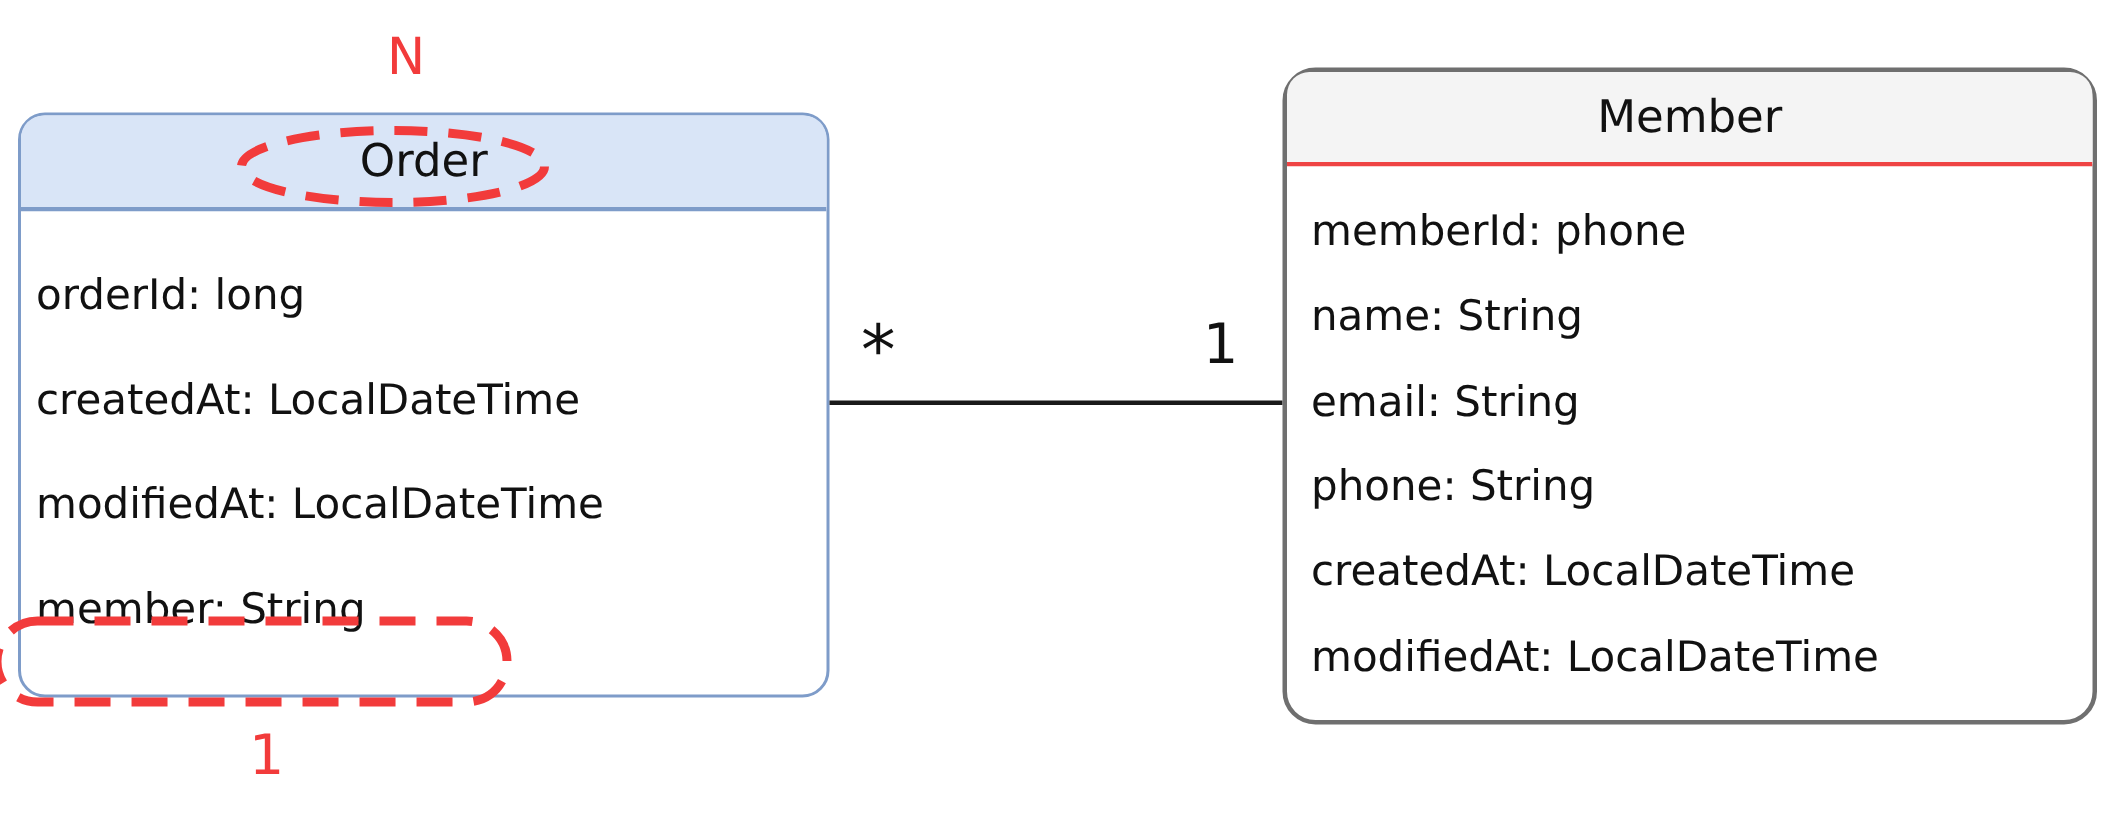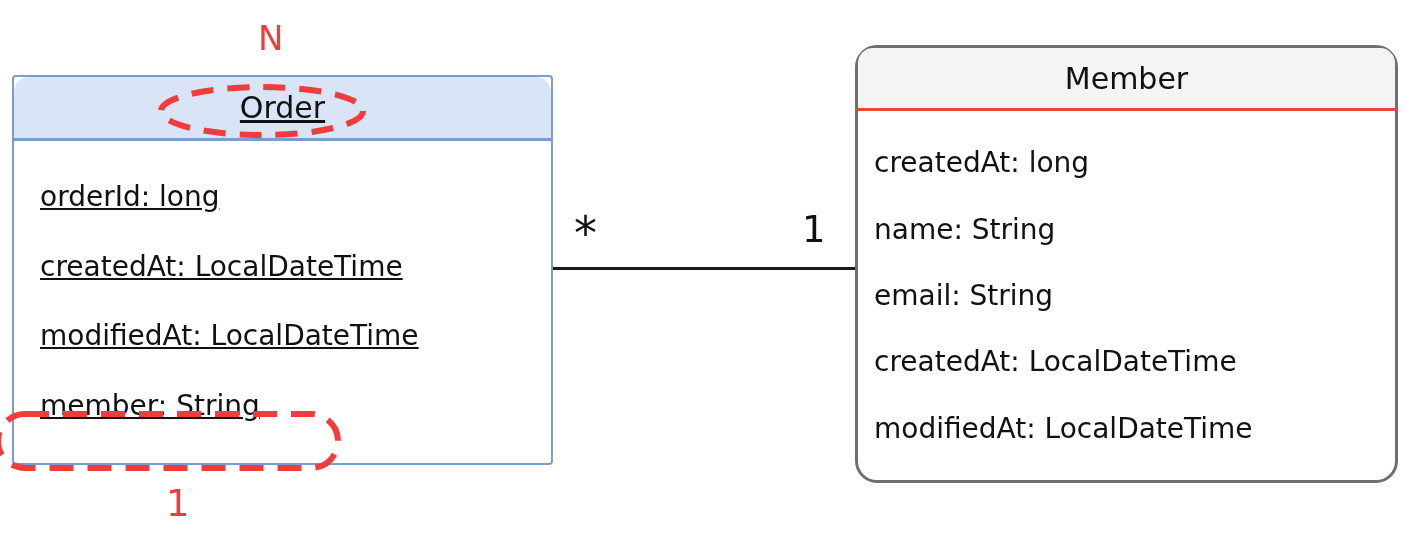--- a/index.html
+++ b/index.html
@@ -4,35 +4,35 @@
 <style>
   html,body{margin:0;padding:0;background:#ffffff;}
   .canvas{
     position:relative;width:1405px;height:543px;background:#ffffff;overflow:hidden;
     font-family:"DejaVu Sans","Liberation Sans",sans-serif;color:#111;
   }
   
   .uml-class{position:absolute;box-sizing:border-box;background:#ffffff;}
   .uml-class.order{
     left:12px;top:75px;width:541px;height:390px;
-    border:2px solid #7e9cc9;border-radius:4px;text-decoration:underline;
+    border:2px solid #7e9cc9;border-radius:18px;
   }
   .uml-class.member{
     left:855px;top:45px;width:543px;height:438px;
     border:3px solid #6f6f6f;border-radius:22px;
   }
   .uml-header{
     box-sizing:border-box;display:flex;align-items:center;justify-content:center;
     font-size:30px;font-weight:400;
     border-top-left-radius:15px;border-top-right-radius:15px;
   }
   .order .uml-header{height:64px;background:#d9e5f7;border-bottom:3px solid #7e9cc9;}
   .member .uml-header{height:63px;background:#f4f4f4;border-bottom:3px solid #ef4444;}
   .uml-body{display:flex;flex-direction:column;justify-content:space-evenly;box-sizing:border-box;}
-  .order .uml-body{height:321px;padding-left:26px;}
+  .order .uml-body{height:321px;padding-left:10px;}
   .member .uml-body{height:370px;padding-left:16px;}
   .uml-field{font-size:28px;line-height:1;white-space:nowrap;}
   
   .rel-line{position:absolute;left:553px;top:267px;width:302px;height:3px;background:#1a1a1a;}
   .mult{position:absolute;font-size:38px;color:#111;}
   .mult.star{left:574px;top:206px;font-size:46px;}
   .mult.one{left:802px;top:208px;font-size:37px;}
   
   .red-label{position:absolute;color:#f23b3b;font-weight:400;}
   .red-label.n{left:258px;top:18px;font-size:34px;}
@@ -72,21 +72,22 @@
 
   <div class="rel-line"></div>
   <div class="mult star">*</div>
   <div class="mult one">1</div>
 
   <div class="uml-class member">
     <div class="uml-header">
       <span>Member</span>
     </div>
     <div class="uml-body">
-      <div class="uml-field">createdAt: long</div>
+      <div class="uml-field">memberId: phone</div>
       <div class="uml-field">name: String</div>
       <div class="uml-field">email: String</div>
+      <div class="uml-field">phone: String</div>
       <div class="uml-field">createdAt: LocalDateTime</div>
       <div class="uml-field">modifiedAt: LocalDateTime</div>
     </div>
   </div>
 
 </div>
 
 </body></html>

